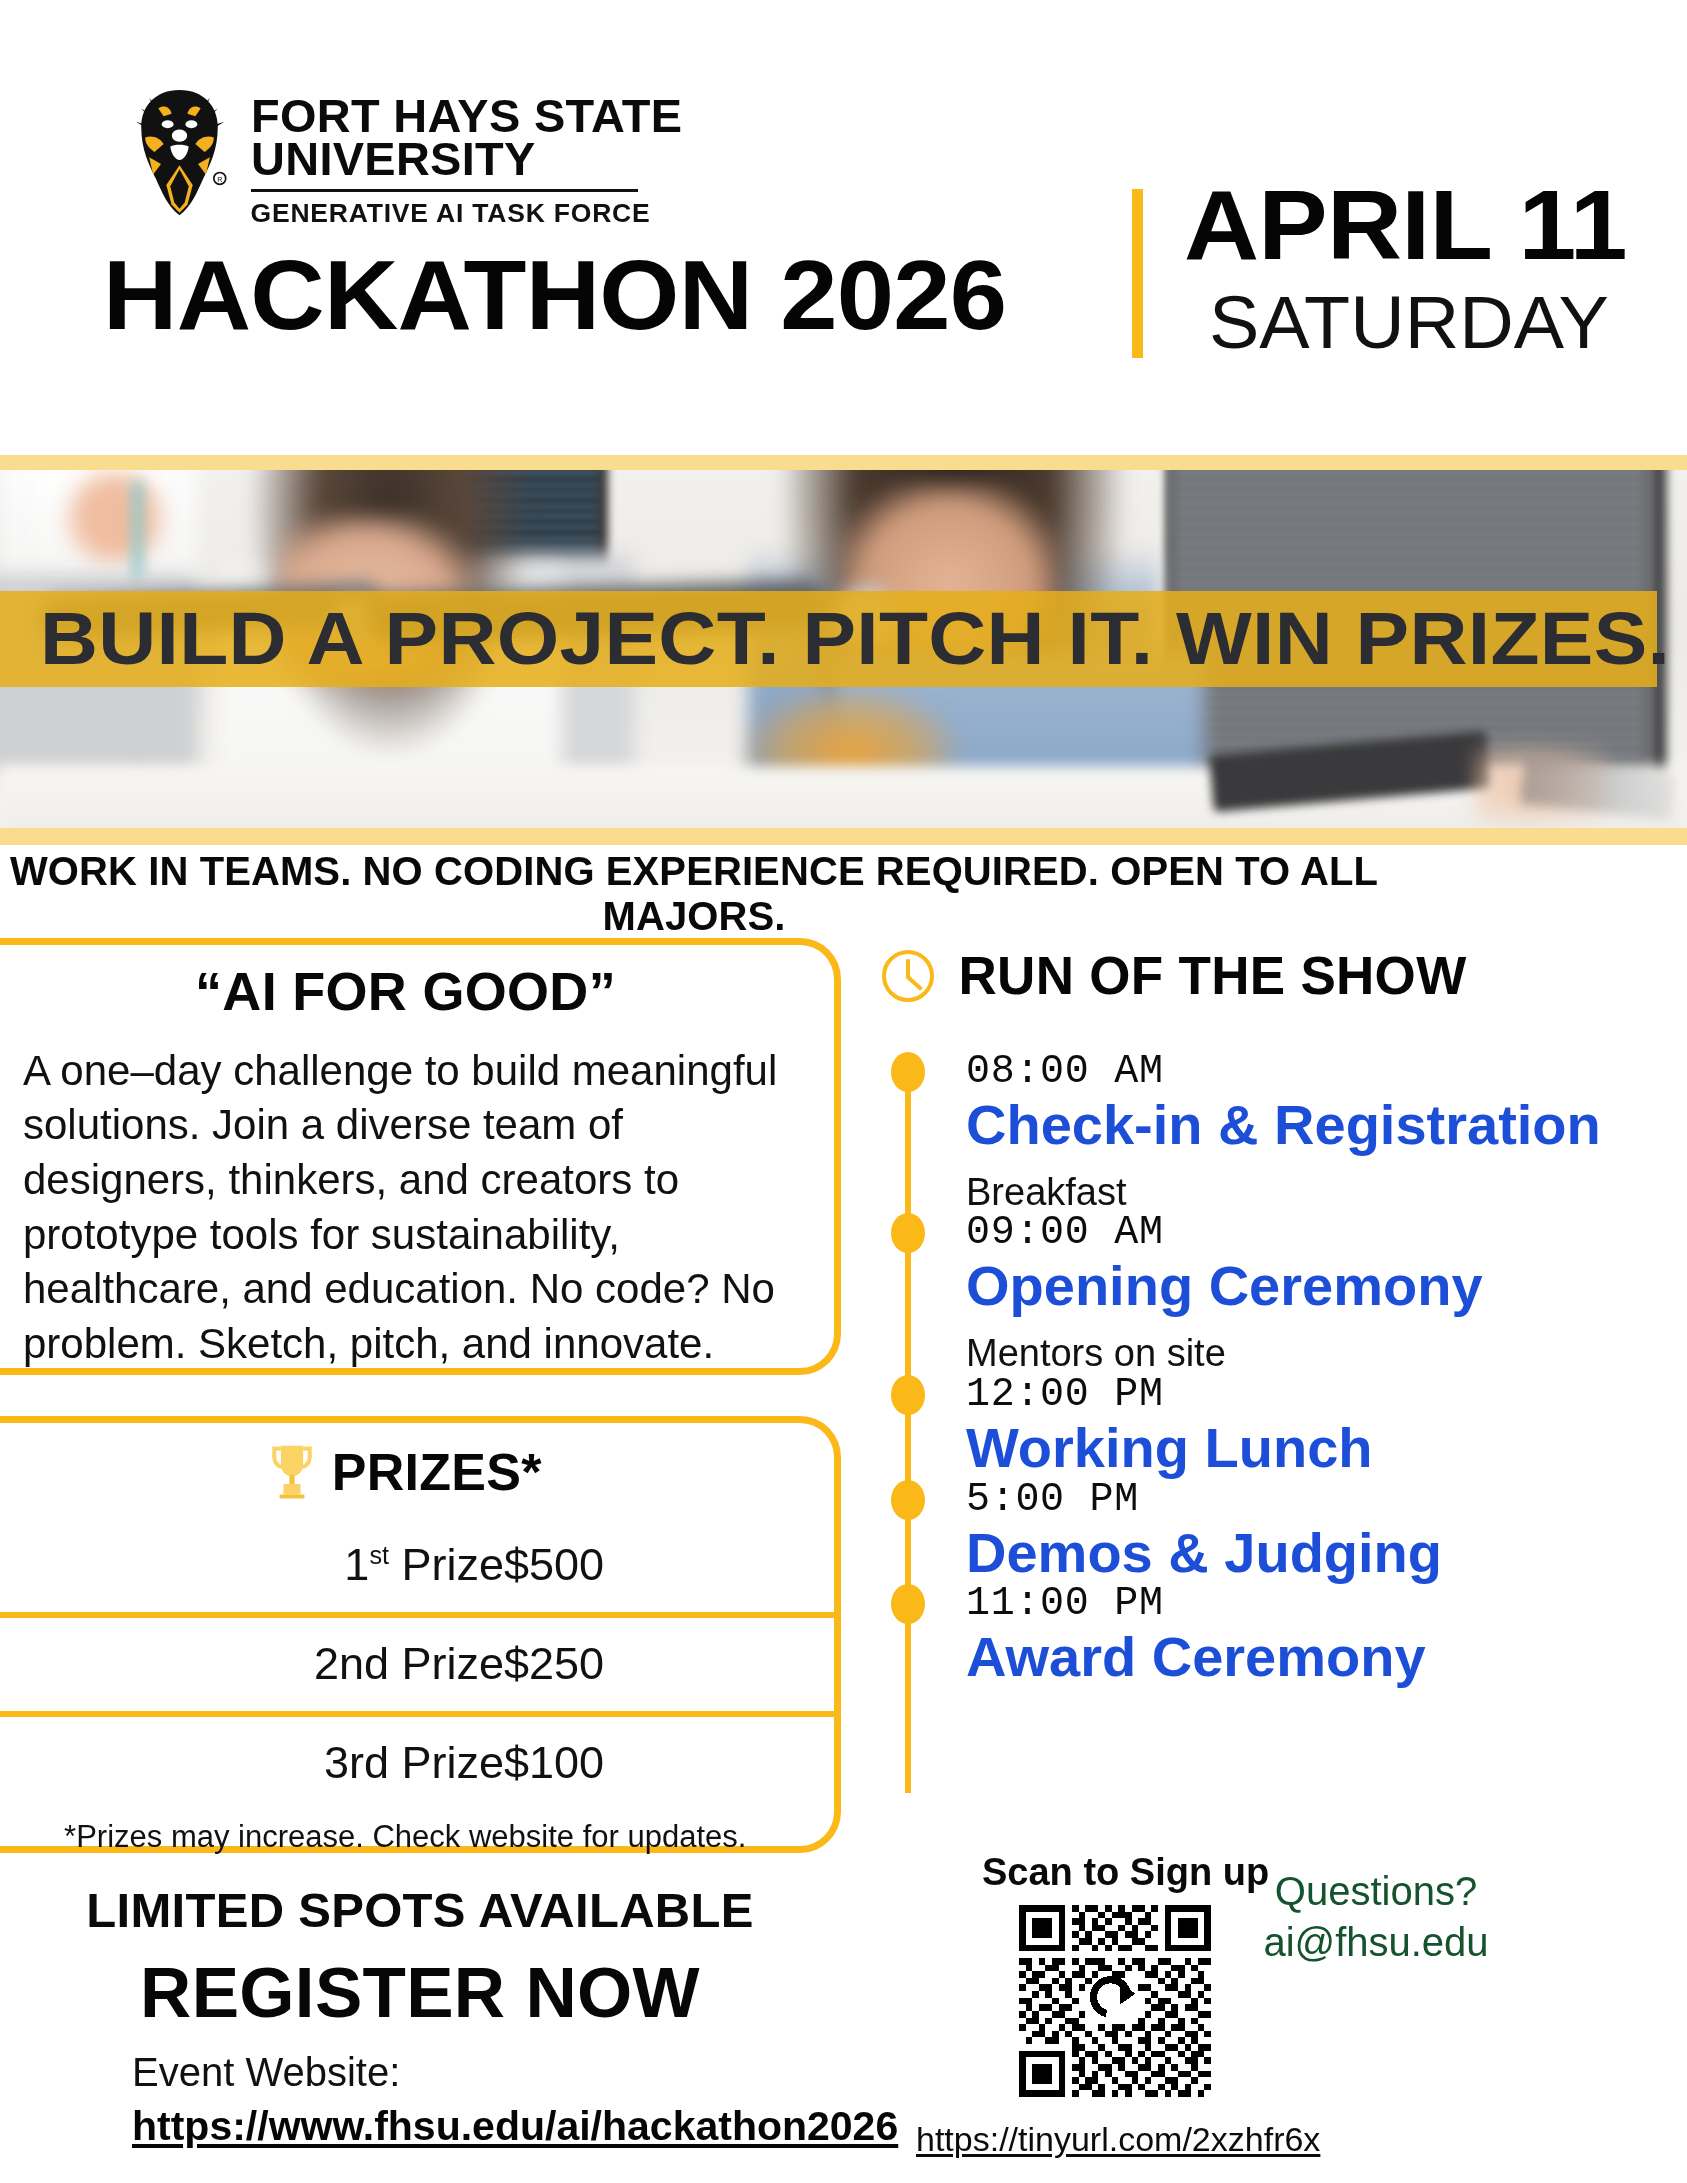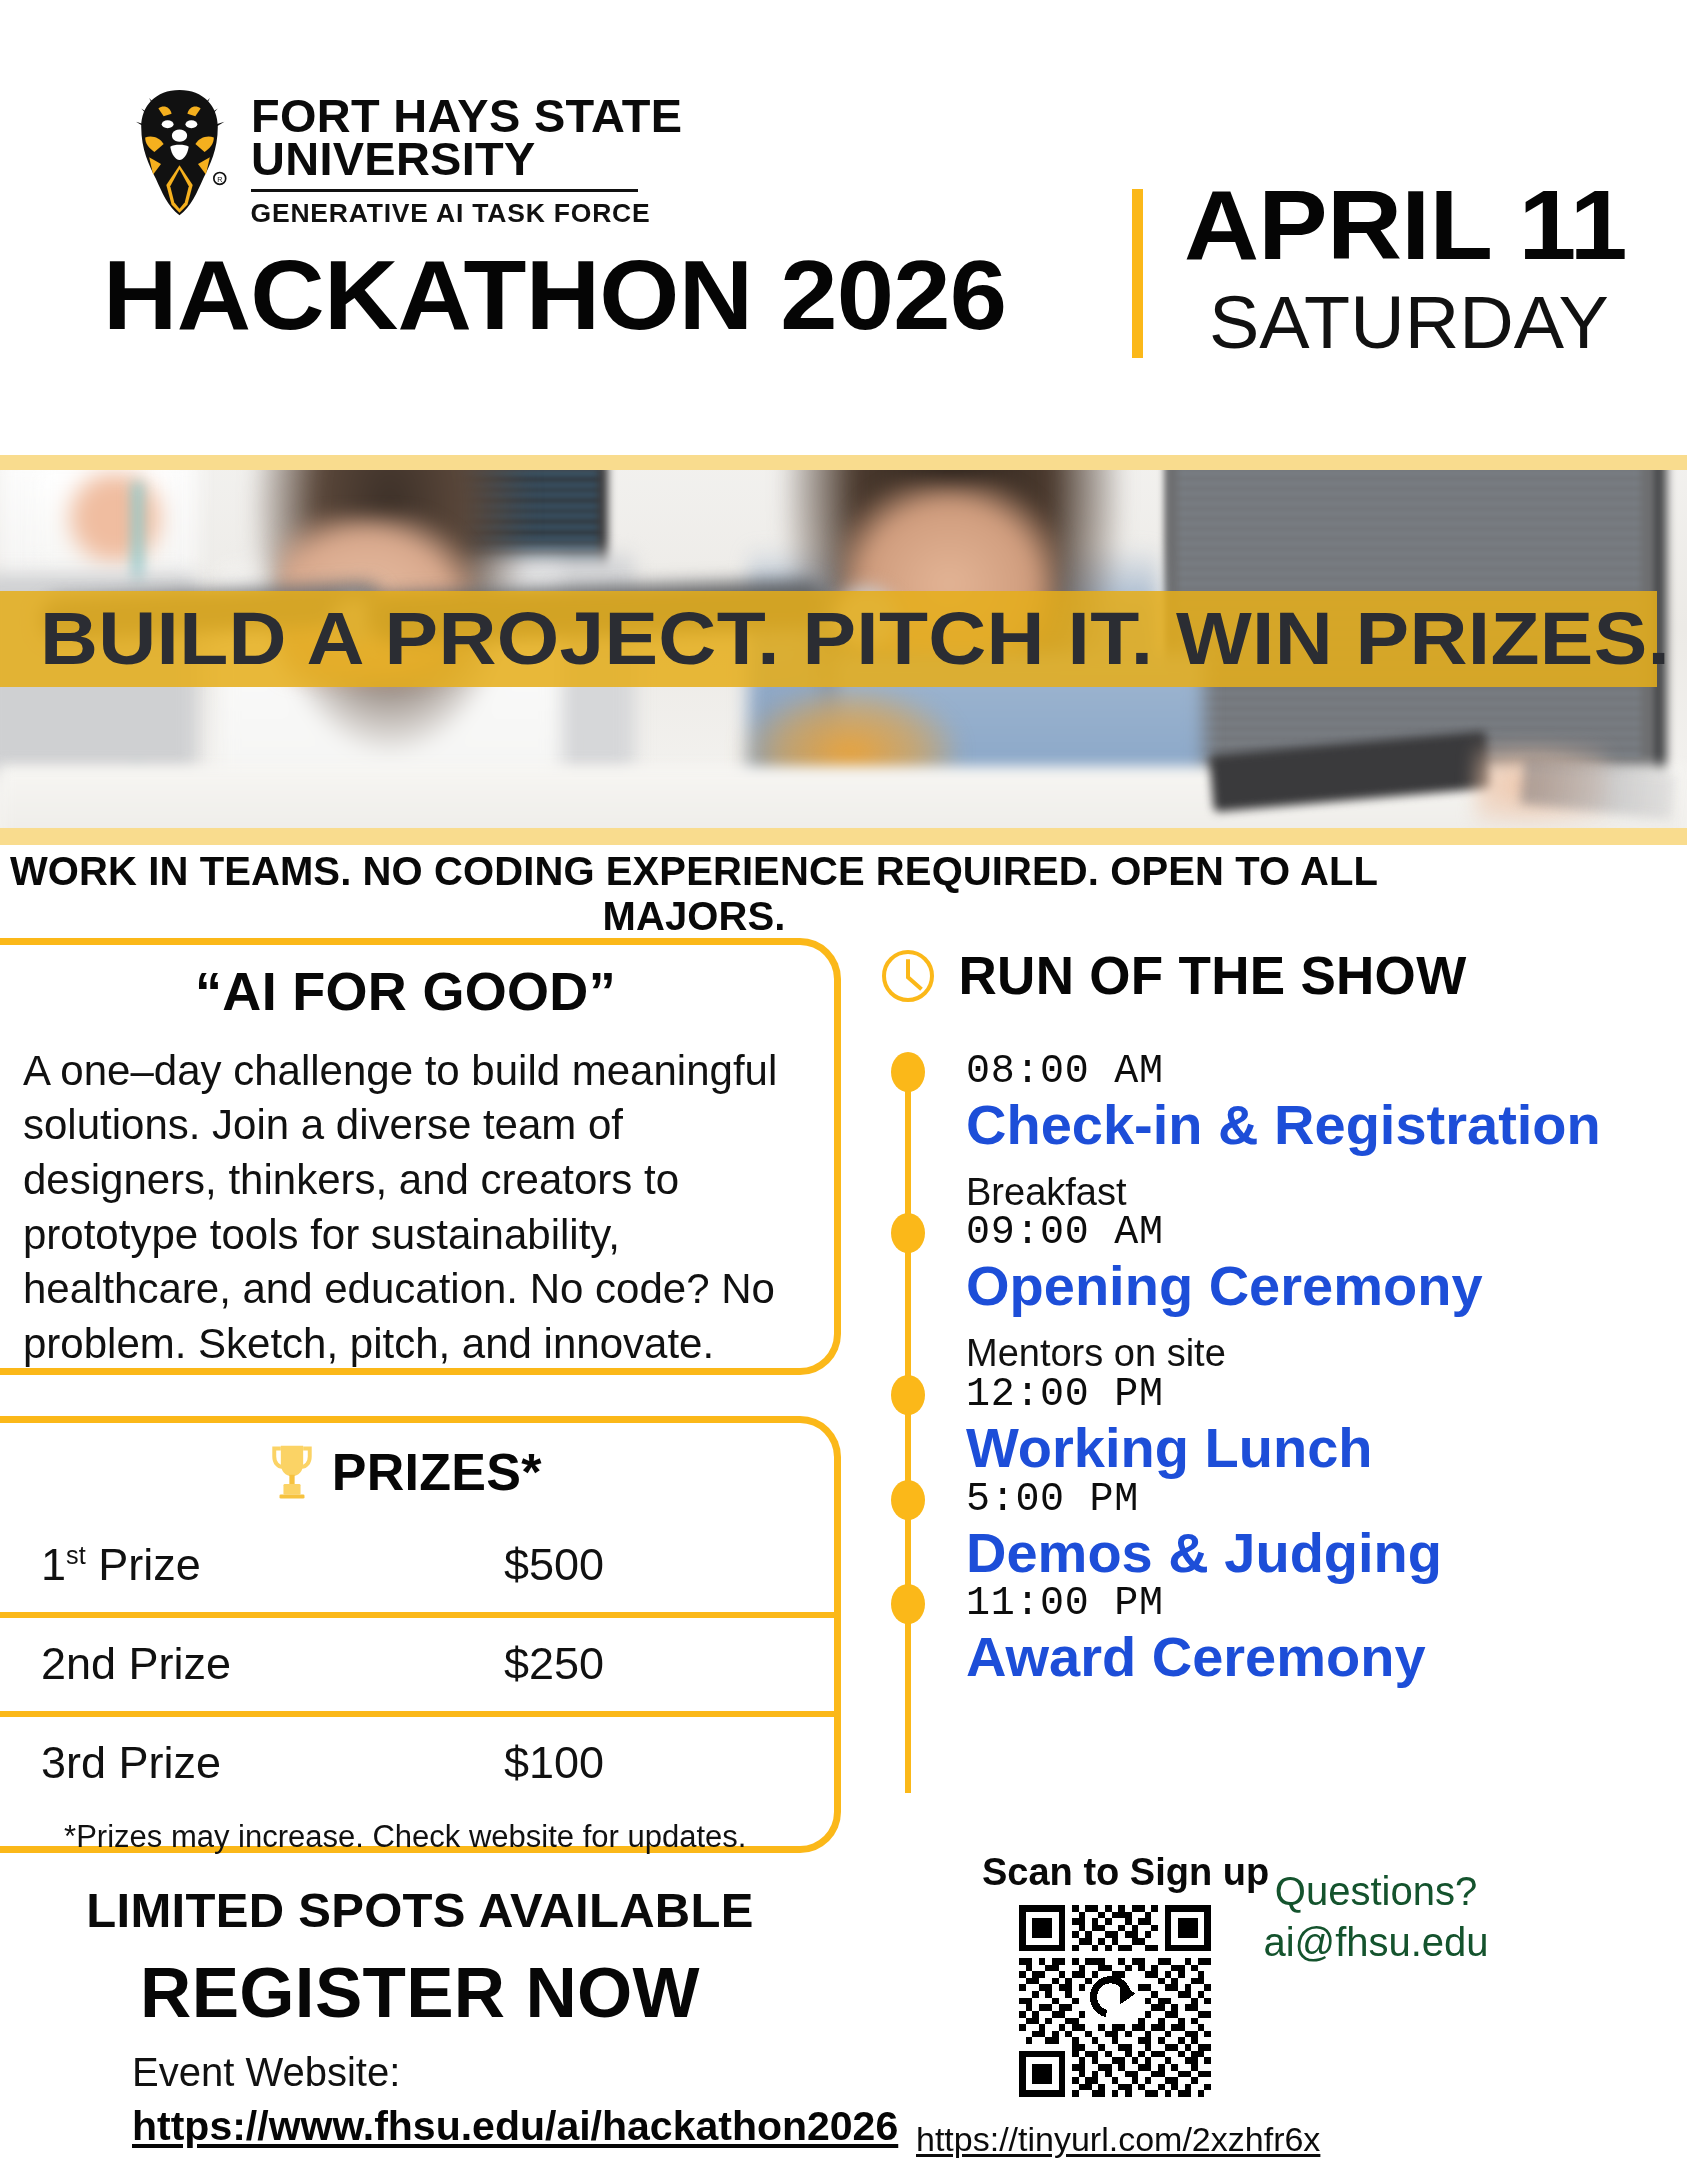--- a/index.html
+++ b/index.html
@@ -120,21 +120,21 @@
   #card-prize{left:-46px;top:1416px;width:887px;height:437px;}
   #prize-head{display:flex;align-items:center;justify-content:center;gap:17px;padding-top:18.5px;padding-left:22.5px;}
   #trophy{width:46px;height:57px;flex:none;}
   #prize-title{font-family:"Liberation Sans Narrow","Liberation Sans",sans-serif;
     font-weight:bold;font-size:52px;color:#070707;letter-spacing:0.3px;}
   .prize-rows{margin-top:17px;}
   .prize-row{display:flex;align-items:center;height:93px;padding:0 112px 0 87px;
     font-family:"Liberation Sans Narrow","Liberation Sans",sans-serif;
     font-weight:normal;font-size:45px;color:#111;}
   .prize-row + .prize-row{border-top:6px solid #FBB819;}
-  .prize-label{flex:1;text-align:left;}
+  .prize-label{flex:1;text-align:right;}
   .prize-label sup{font-size:0.56em;vertical-align:super;}
   .prize-amt{width:218px;text-align:left;}
   #prize-note{text-align:center;margin-top:9.3px;padding-left:22.5px;
     font-family:"Liberation Sans Narrow","Liberation Sans",sans-serif;
     font-size:31px;color:#111;}
 
   #limited{position:absolute;left:0;top:1882px;width:840px;text-align:center;
     font-family:"Liberation Sans Narrow","Liberation Sans",sans-serif;
     font-weight:bold;font-size:49px;color:#0a0a0a;letter-spacing:0.3px;}
   #register{position:absolute;left:0;top:1952px;width:840px;text-align:center;

